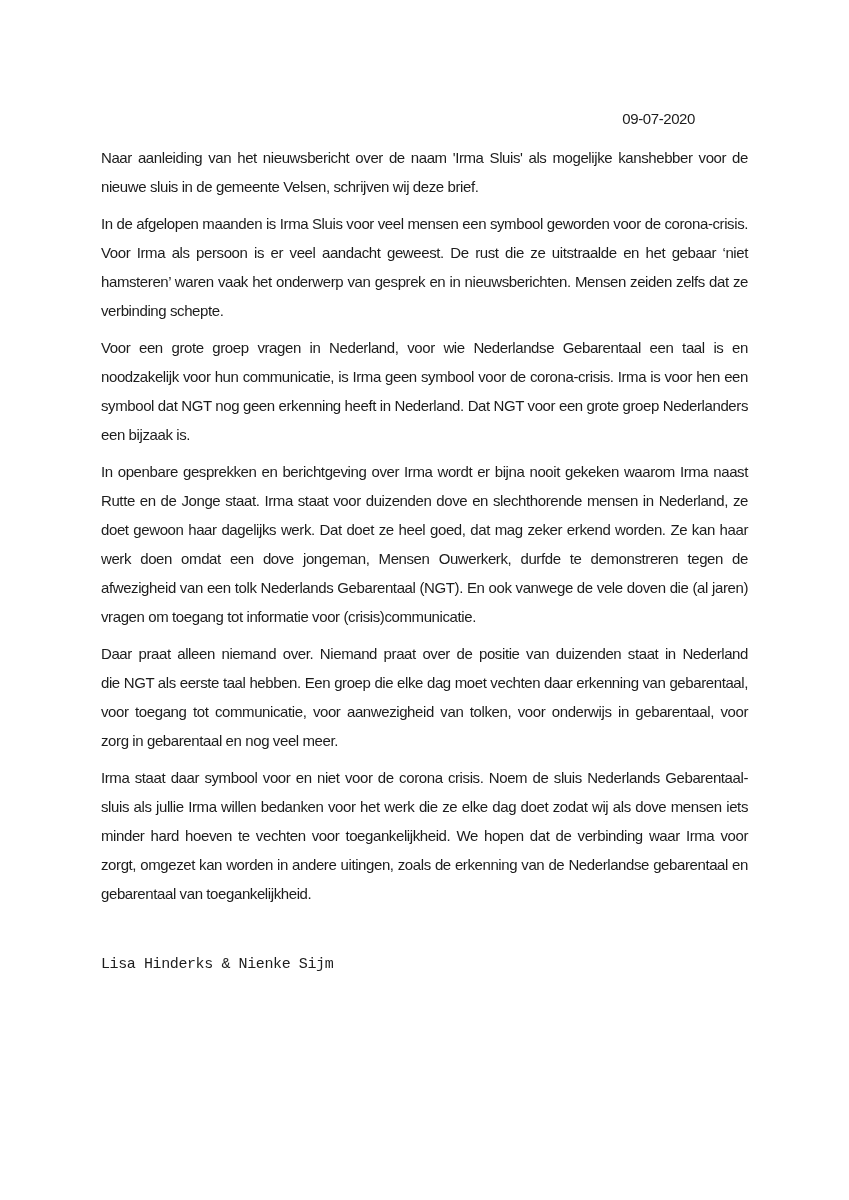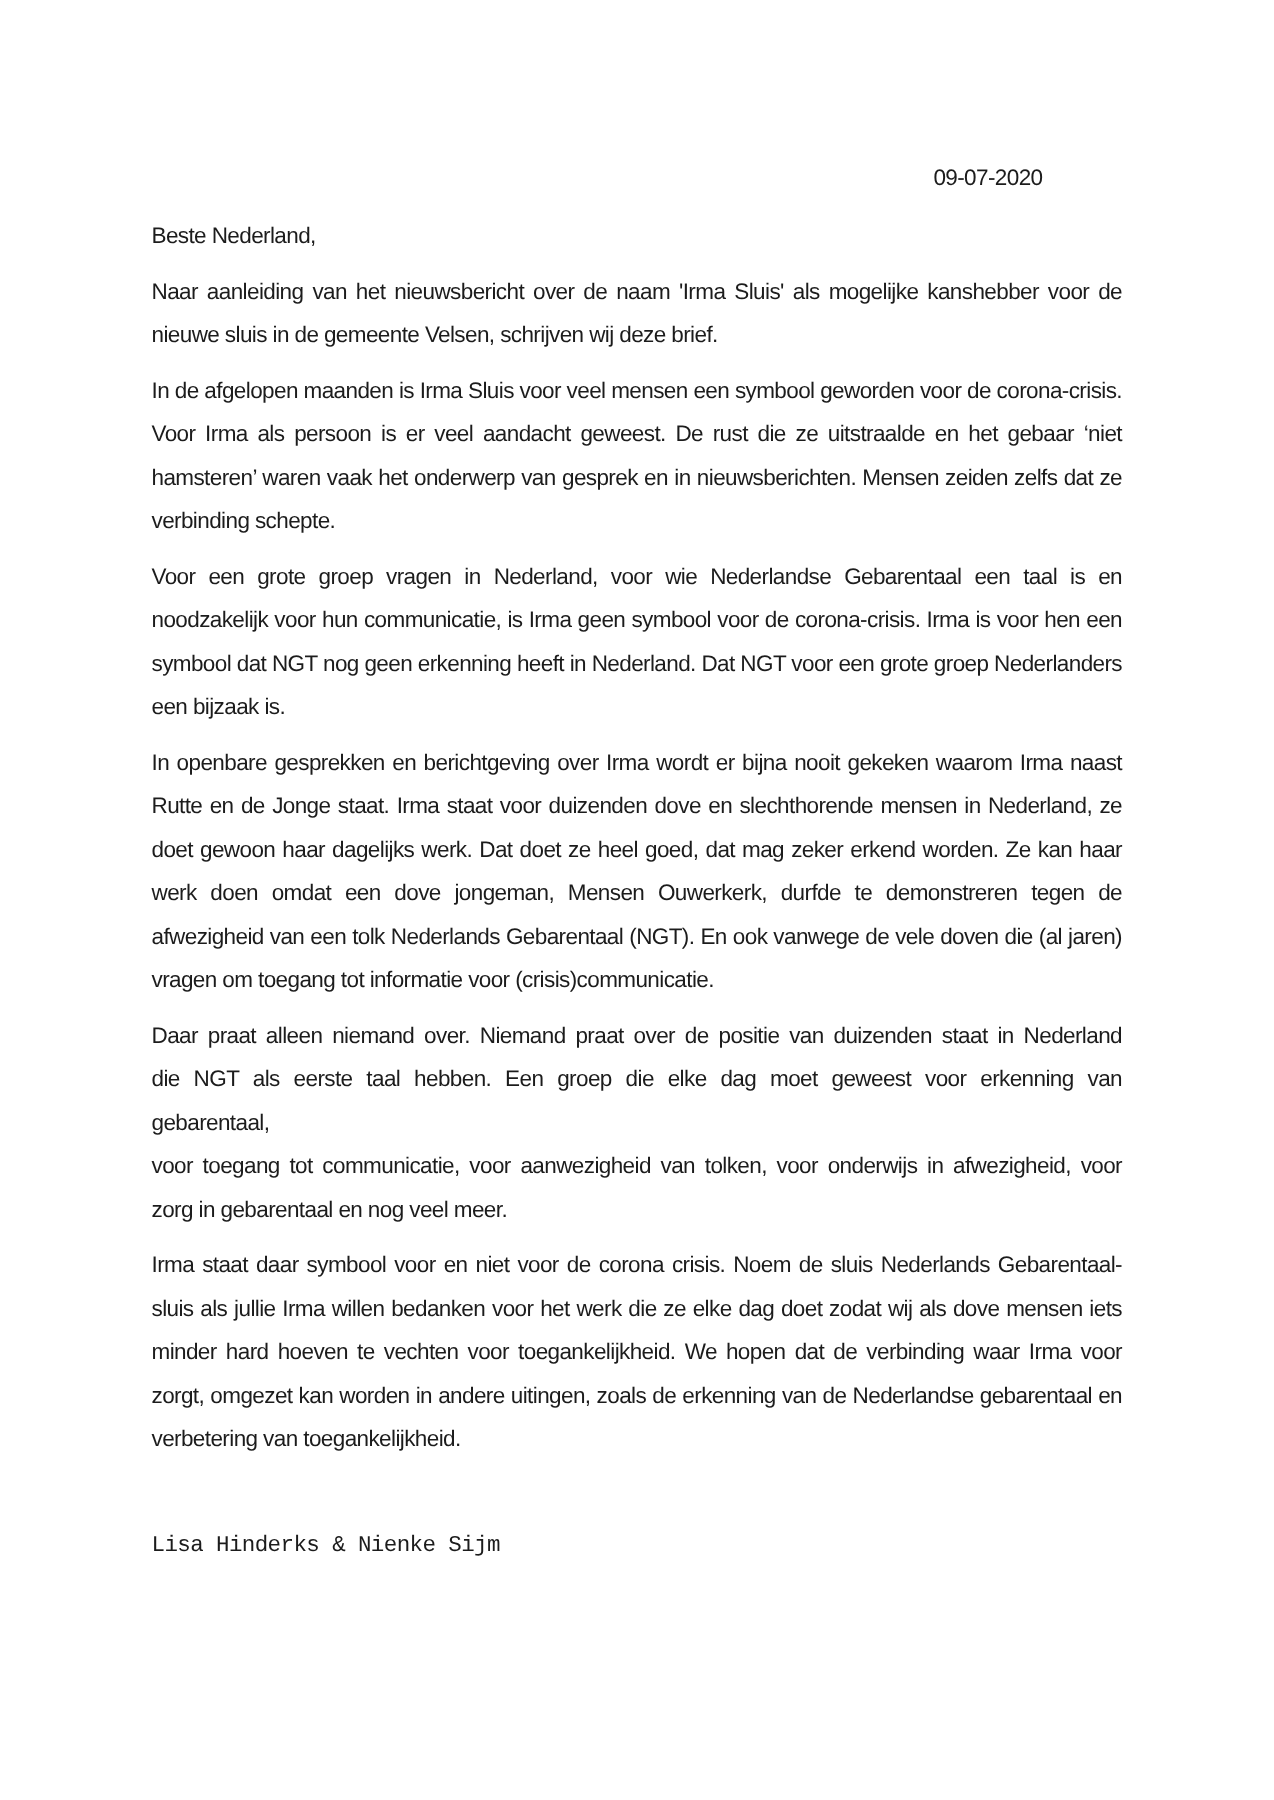--- a/index.html
+++ b/index.html
@@ -52,21 +52,20 @@
     margin-top: 42px;
     font-family: Liberation Mono, monospace;
   }
 </style>
 </head>
 <body>
 
 <div class="page">
   <div class="content">
     <div class="date-line">09-07-2020</div>
-    <div class="salutation">Beste Nederland,</div>
     <div>
         <div class="para">
           <div class="line">Naar aanleiding van het nieuwsbericht over de naam 'Irma Sluis' als mogelijke kanshebber voor de</div>
           <div class="line">nieuwe sluis in de gemeente Velsen, schrijven wij deze brief.</div>
         </div>
         <div class="para">
           <div class="line">In de afgelopen maanden is Irma Sluis voor veel mensen een symbool geworden voor de corona-crisis.</div>
           <div class="line">Voor Irma als persoon is er veel aandacht geweest. De rust die ze uitstraalde en het gebaar ‘niet</div>
           <div class="line">hamsteren’ waren vaak het onderwerp van gesprek en in nieuwsberichten. Mensen zeiden zelfs dat ze</div>
           <div class="line">verbinding schepte.</div>
@@ -80,27 +79,27 @@
         <div class="para">
           <div class="line">In openbare gesprekken en berichtgeving over Irma wordt er bijna nooit gekeken waarom Irma naast</div>
           <div class="line">Rutte en de Jonge staat. Irma staat voor duizenden dove en slechthorende mensen in Nederland, ze</div>
           <div class="line">doet gewoon haar dagelijks werk. Dat doet ze heel goed, dat mag zeker erkend worden. Ze kan haar</div>
           <div class="line">werk doen omdat een dove jongeman, Mensen Ouwerkerk, durfde te demonstreren tegen de</div>
           <div class="line">afwezigheid van een tolk Nederlands Gebarentaal (NGT). En ook vanwege de vele doven die (al jaren)</div>
           <div class="line">vragen om toegang tot informatie voor (crisis)communicatie.</div>
         </div>
         <div class="para">
           <div class="line">Daar praat alleen niemand over. Niemand praat over de positie van duizenden staat in Nederland</div>
-          <div class="line">die NGT als eerste taal hebben. Een groep die elke dag moet geweest voor erkenning van gebarentaal,</div>
-          <div class="line">voor toegang tot communicatie, voor aanwezigheid van tolken, voor onderwijs in afwezigheid, voor</div>
+          <div class="line">die NGT als eerste taal hebben. Een groep die elke dag moet vechten daar erkenning van gebarentaal,</div>
+          <div class="line">voor toegang tot communicatie, voor aanwezigheid van tolken, voor onderwijs in gebarentaal, voor</div>
           <div class="line">zorg in gebarentaal en nog veel meer.</div>
         </div>
         <div class="para">
           <div class="line">Irma staat daar symbool voor en niet voor de corona crisis. Noem de sluis Nederlands Gebarentaal-</div>
           <div class="line">sluis als jullie Irma willen bedanken voor het werk die ze elke dag doet zodat wij als dove mensen iets</div>
           <div class="line">minder hard hoeven te vechten voor toegankelijkheid. We hopen dat de verbinding waar Irma voor</div>
           <div class="line">zorgt, omgezet kan worden in andere uitingen, zoals de erkenning van de Nederlandse gebarentaal en</div>
-          <div class="line">verbetering van toegankelijkheid.</div>
+          <div class="line">gebarentaal van toegankelijkheid.</div>
         </div>
       </div>
     <div class="signature">Lisa Hinderks &amp; Nienke Sijm</div>
   </div>
 </div>
 
 </body></html>

